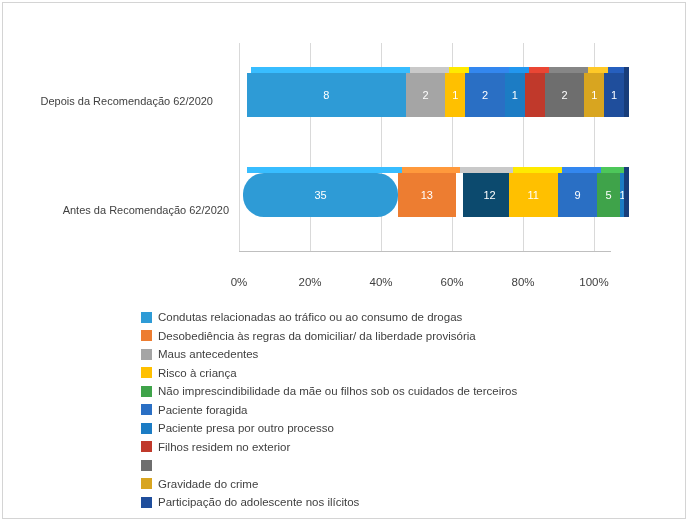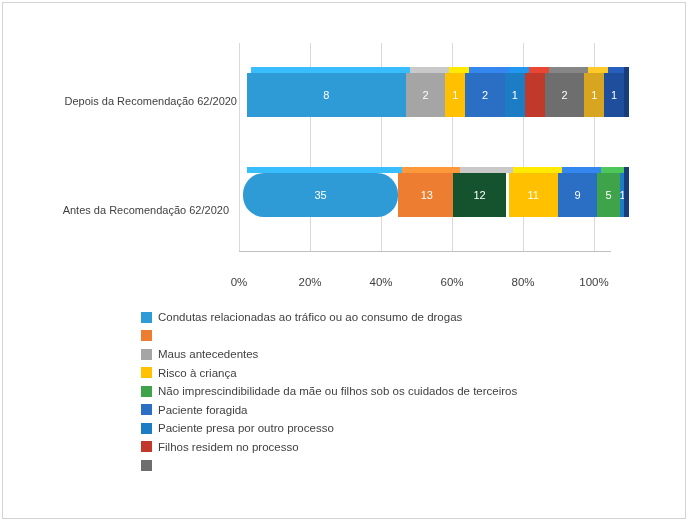--- a/index.html
+++ b/index.html
@@ -136,52 +136,53 @@
         <div class="seg" title="Participação do adolescente nos ilícitos" style="left: 357.158px; width: 19.8421px; background: rgb(31, 78, 156);"><span>1</span></div>
         <div style="position: absolute; left: 361.158px; top: -6px; width: 19.8421px; height: 6px; background: rgb(31, 78, 156); filter: brightness(1.22);"></div>
         <div style="position: absolute; left: 377px; top: -6px; width: 5px; height: 50px; background: rgb(31, 78, 156); filter: brightness(0.78);"></div>
       </div>
 
     <div class="bar-row" id="row-antes" style="top:142px; left:4px;">
         <div class="seg" title="Condutas relacionadas ao tráfico ou ao consumo de drogas" style="left: 0px; width: 155.058px; background: rgb(46, 155, 214); border-radius: 21px;"><span>35</span></div>
         <div style="position: absolute; left: 4px; top: -6px; width: 155.058px; height: 6px; background: rgb(46, 155, 214); filter: brightness(1.22);"></div>
         <div class="seg" title="Desobediência às regras da domiciliar/ da liberdade provisória" style="left: 155.058px; width: 57.593px; background: rgb(237, 125, 49);"><span>13</span></div>
         <div style="position: absolute; left: 159.058px; top: -6px; width: 57.593px; height: 6px; background: rgb(237, 125, 49); filter: brightness(1.22);"></div>
-        <div class="seg" title="Maus antecedentes" style="left: 210px; width: 53.1628px; background: #14532d;"><span>12</span></div>
+        <div class="seg" title="Maus antecedentes" style="left: 220px; width: 53.1628px; background: #0c4a6e;"><span>12</span></div>
         <div style="position: absolute; left: 216.651px; top: -6px; width: 53.1628px; height: 6px; background: rgb(165, 165, 165); filter: brightness(1.22);"></div>
         <div class="seg" title="Risco à criança" style="left: 265.814px; width: 48.7326px; background: rgb(255, 192, 0);"><span>11</span></div>
         <div style="position: absolute; left: 269.814px; top: -6px; width: 48.7326px; height: 6px; background: rgb(255, 192, 0); filter: brightness(1.22);"></div>
         <div class="seg" title="Paciente foragida" style="left: 314.547px; width: 39.8721px; background: rgb(42, 111, 196);"><span>9</span></div>
         <div style="position: absolute; left: 318.547px; top: -6px; width: 39.8721px; height: 6px; background: rgb(42, 111, 196); filter: brightness(1.22);"></div>
         <div class="seg" title="Não imprescindibilidade da mãe ou filhos sob os cuidados de terceiros" style="left: 354.419px; width: 22.1512px; background: rgb(63, 163, 74);"><span>5</span></div>
         <div style="position: absolute; left: 358.419px; top: -6px; width: 22.1512px; height: 6px; background: rgb(63, 163, 74); filter: brightness(1.22);"></div>
         <div class="seg" title="Paciente presa por outro processo" style="left: 376.57px; width: 4.43023px; background: rgb(28, 124, 196);"><span>1</span></div>
         <div style="position: absolute; left: 380.57px; top: -6px; width: 4.43023px; height: 6px; background: rgb(28, 124, 196); filter: brightness(1.22);"></div>
         <div style="position: absolute; left: 381px; top: -6px; width: 5px; height: 50px; background: rgb(31, 78, 156); filter: brightness(0.78);"></div>
       </div>
 
   </div>
 
-  <div class="cat-label" style="left:28px; top:92px; width:206px;">Depois da Recomendação 62/2020</div>
+  <div class="cat-label" style="left:4px; top:92px; width:206px;">Depois da Recomendação 62/2020</div>
   <div class="cat-label" style="left:20px; top:201px; width:206px;">Antes da Recomendação 62/2020</div>
 
   <div class="tick-label" style="left:214px; top:273px;">0%</div>
   <div class="tick-label" style="left:285px; top:273px;">20%</div>
   <div class="tick-label" style="left:356px; top:273px;">40%</div>
   <div class="tick-label" style="left:427px; top:273px;">60%</div>
   <div class="tick-label" style="left:498px; top:273px;">80%</div>
   <div class="tick-label" style="left:569px; top:273px;">100%</div>
 
   <div id="legend">
       <div class="legend-item">
         <span class="legend-swatch" style="background: rgb(46, 155, 214);"></span>
         <span class="legend-label">Condutas relacionadas ao tráfico ou ao consumo de drogas</span>
       </div>
       <div class="legend-item">
         <span class="legend-swatch" style="background: rgb(237, 125, 49);"></span>
+        <span class="legend-label">Desobediência às regras da domiciliar/ da liberdade provisória</span>
       </div>
       <div class="legend-item">
         <span class="legend-swatch" style="background: rgb(165, 165, 165);"></span>
         <span class="legend-label">Maus antecedentes</span>
       </div>
       <div class="legend-item">
         <span class="legend-swatch" style="background: rgb(255, 192, 0);"></span>
         <span class="legend-label">Risco à criança</span>
       </div>
       <div class="legend-item">
@@ -191,20 +192,28 @@
       <div class="legend-item">
         <span class="legend-swatch" style="background: rgb(42, 111, 196);"></span>
         <span class="legend-label">Paciente foragida</span>
       </div>
       <div class="legend-item">
         <span class="legend-swatch" style="background: rgb(28, 124, 196);"></span>
         <span class="legend-label">Paciente presa por outro processo</span>
       </div>
       <div class="legend-item">
         <span class="legend-swatch" style="background: rgb(192, 57, 43);"></span>
-        <span class="legend-label">Filhos residem no processo</span>
+        <span class="legend-label">Filhos residem no exterior</span>
       </div>
       <div class="legend-item">
         <span class="legend-swatch" style="background: rgb(110, 110, 110);"></span>
       </div>
+      <div class="legend-item">
+        <span class="legend-swatch" style="background: rgb(216, 165, 32);"></span>
+        <span class="legend-label">Gravidade do crime</span>
+      </div>
+      <div class="legend-item">
+        <span class="legend-swatch" style="background: rgb(31, 78, 156);"></span>
+        <span class="legend-label">Participação do adolescente nos ilícitos</span>
+      </div>
     </div>
 
 </div>
 
 </body></html>

